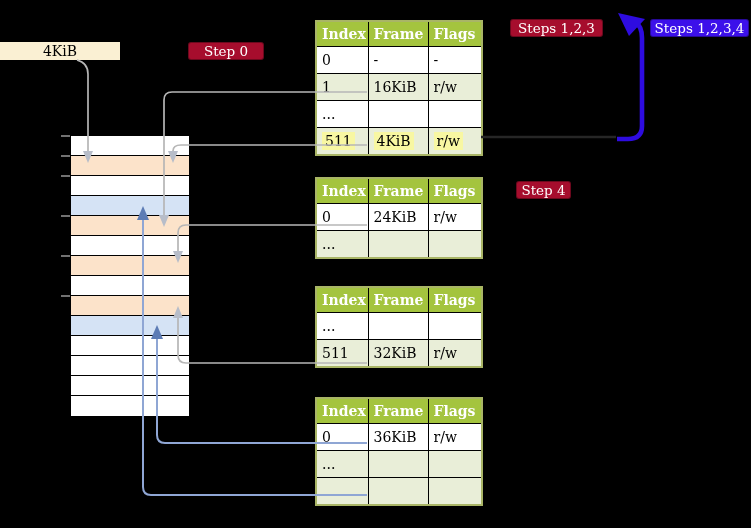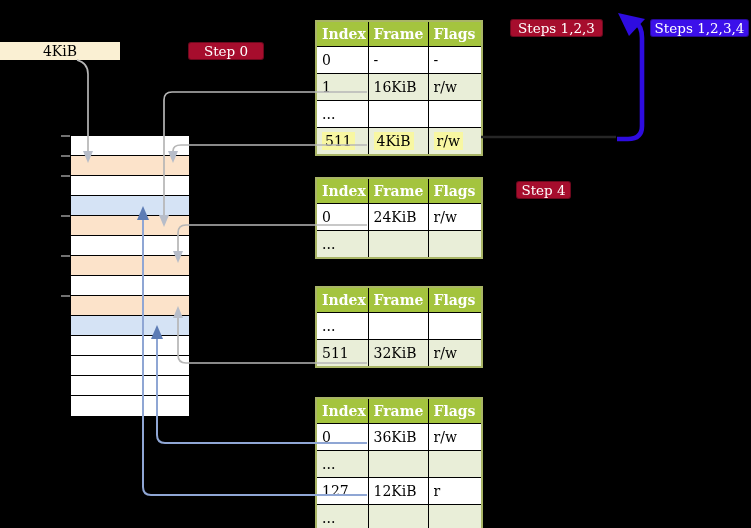--- a/index.html
+++ b/index.html
@@ -221,25 +221,20 @@
     <tr>
       <td>0</td>
       <td>36KiB</td>
       <td>r/w</td>
     </tr>
     <tr class="shade">
       <td>...</td>
       <td></td>
       <td></td>
     </tr>
-    <tr>
-      <td>127</td>
-      <td>12KiB</td>
-      <td>r</td>
-    </tr>
     <tr class="shade">
       <td>...</td>
       <td></td>
       <td></td>
     </tr>
   </tbody>
     </table>
 
   <svg id="wires" viewBox="0 0 751 528" xmlns="http://www.w3.org/2000/svg">
 

